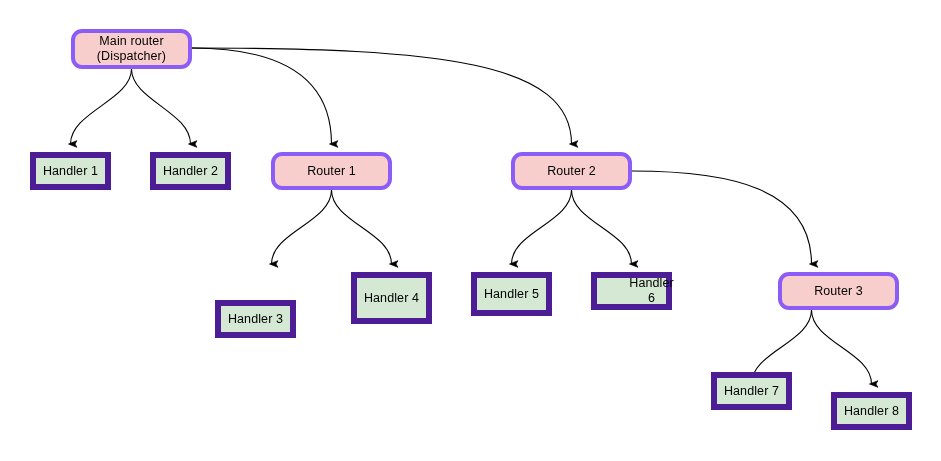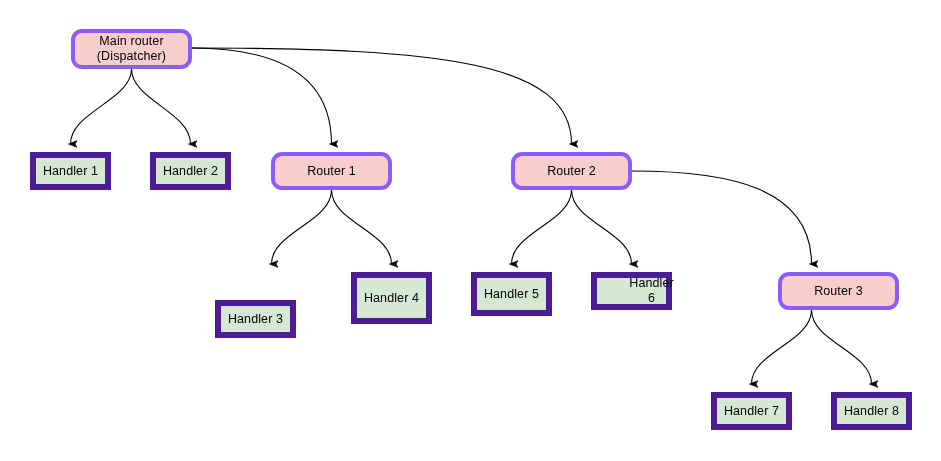--- a/index.html
+++ b/index.html
@@ -80,17 +80,17 @@
 (Dispatcher)</div>
       <div class="node node-handler" style="left: 30px; top: 152px; width: 81px; height: 38px;">Handler 1</div>
       <div class="node node-handler" style="left: 150px; top: 152px; width: 81px; height: 38px;">Handler 2</div>
       <div class="node node-router" style="left: 271px; top: 152px; width: 121px; height: 38px;">Router 1</div>
       <div class="node node-router" style="left: 511px; top: 152px; width: 121px; height: 38px;">Router 2</div>
       <div class="node node-handler" style="left: 215px; top: 272px; width: 81px; height: 38px; margin-top: 28px;">Handler 3</div>
       <div class="node node-handler" style="left: 351px; top: 272px; width: 81px; height: 52px;">Handler 4</div>
       <div class="node node-handler" style="left: 471px; top: 272px; width: 81px; height: 44px;">Handler 5</div>
       <div class="node node-handler" style="left: 591px; top: 272px; width: 81px; height: 38px; padding-left: 40px;">Handler 6</div>
       <div class="node node-router" style="left: 751px; top: 272px; width: 121px; height: 38px; margin-left: 27px;">Router 3</div>
-      <div class="node node-handler" style="left: 711px; top: 392px; width: 81px; height: 38px;">Handler 7</div>
+      <div class="node node-handler" style="left: 711px; top: 372px; width: 81px; height: 38px;">Handler 7</div>
       <div class="node node-handler" style="left: 831px; top: 392px; width: 81px; height: 38px;">Handler 8</div>
     </div>
 
 </div>
 
 </body></html>

